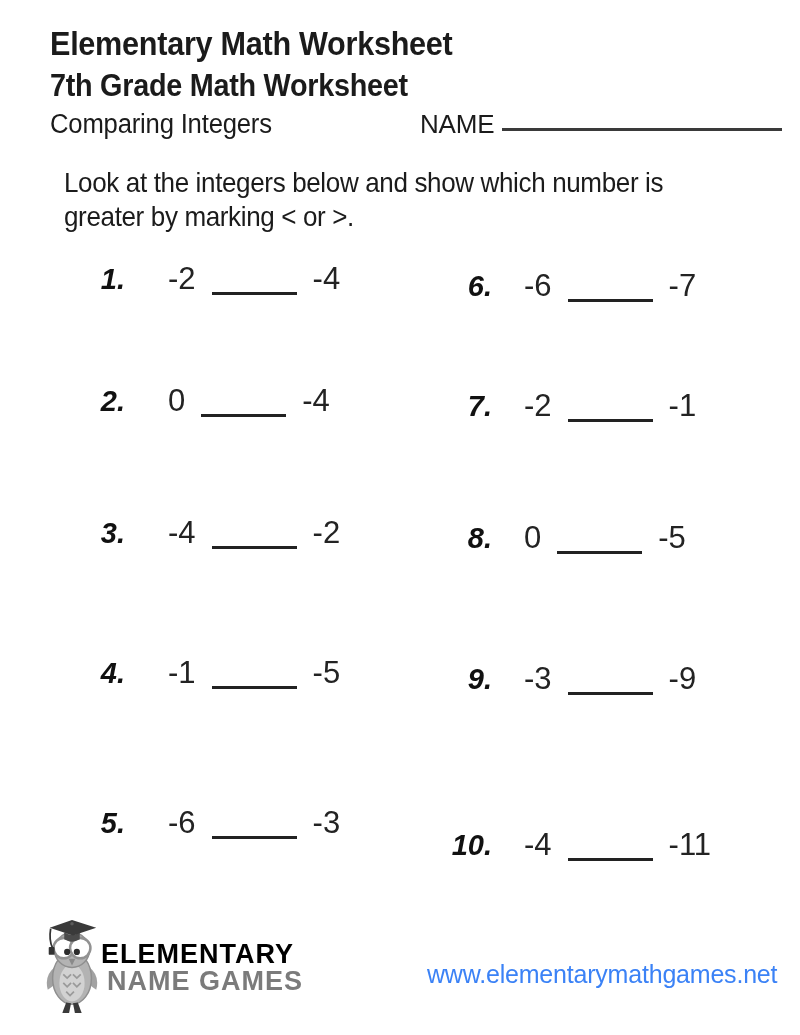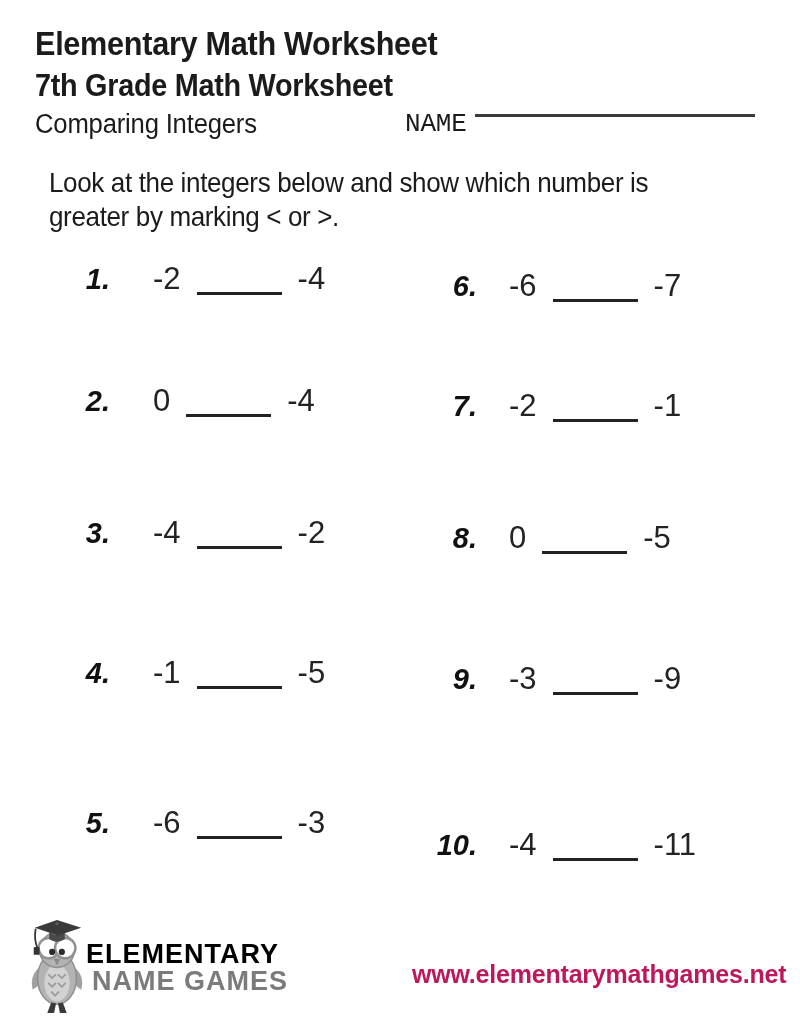--- a/index.html
+++ b/index.html
@@ -1,39 +1,39 @@
 <!DOCTYPE html>
 <html><head>
 <meta charset="utf-8">
 <style>
   * { margin: 0; padding: 0; box-sizing: border-box; }
   html, body { width: 800px; height: 1035px; background: #ffffff; overflow: hidden; }
   body { font-family: "Liberation Sans", sans-serif; color: #1b1b1b; position: relative; }
 
-  .page { position: absolute; inset: 0; background: #ffffff; }
+  .page { position: absolute; inset: 0; background: #ffffff; margin-left: 15px; }
 
   
   .title-line1 {
     position: absolute; left: 35px; top: 24px;
     font-size: 34px; font-weight: 700; letter-spacing: -0.3px;
     transform: scaleX(0.90); transform-origin: 0 0; white-space: nowrap;
   }
   .title-line2 {
     position: absolute; left: 35px; top: 67px;
     font-size: 32px; font-weight: 700; letter-spacing: -0.3px;
     transform: scaleX(0.90); transform-origin: 0 0; white-space: nowrap;
   }
   .topic {
     position: absolute; left: 35px; top: 109px;
     font-size: 27px; font-weight: 400; letter-spacing: -0.2px;
     transform: scaleX(0.95); transform-origin: 0 0; white-space: nowrap;
   }
   .name-row {
     position: absolute; left: 405px; top: 109px;
-    display: flex; align-items: flex-start; white-space: nowrap; font-family: Liberation Mono, monospace;
+    display: flex; align-items: center; white-space: nowrap;
   }
   .name-label { font-size: 26px; font-weight: 400; letter-spacing: -0.2px; }
   .name-line {
     display: inline-block; width: 280px; height: 0;
     border-bottom: 3px solid #3a3a3a;
     margin-left: 8px; transform: translateY(5px);
   }
 
   
   .instructions {
@@ -75,21 +75,21 @@
     font-size: 27px; font-weight: 700; letter-spacing: 1px; color: #000000;
     white-space: nowrap;
   }
   .logo-text2 {
     position: absolute; left: 92px; top: 966px;
     font-size: 27px; font-weight: 700; letter-spacing: 1px; color: #7b7b7b;
     white-space: nowrap;
   }
   .website {
     position: absolute; left: 412px; top: 960px;
-    font-size: 25px; font-weight: 700; color: #be185d; letter-spacing: -0.2px;
+    font-size: 25px; font-weight: 400; color: #3b82f6; letter-spacing: -0.2px;
     white-space: nowrap;
     text-align: right;
   }
 </style>
 </head>
 <body>
 
 <div class="page">
 
   <div class="title-line1">Elementary Math Worksheet</div>

